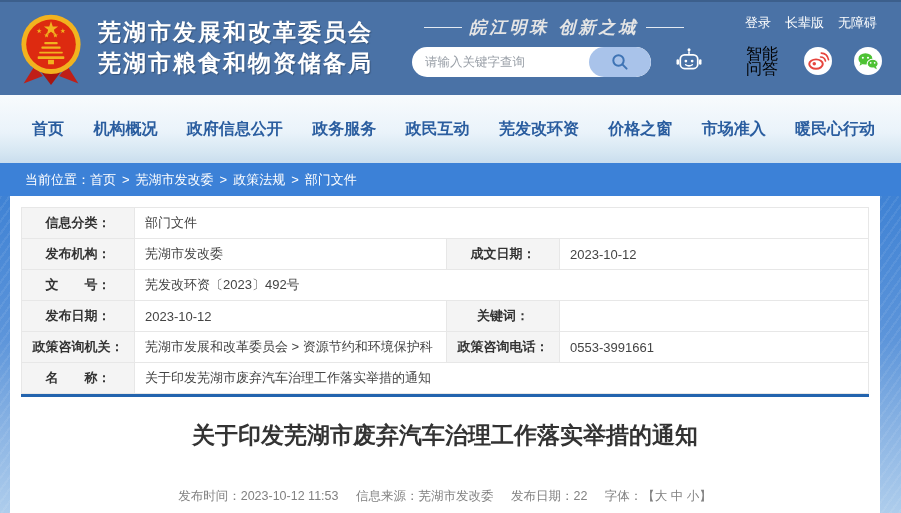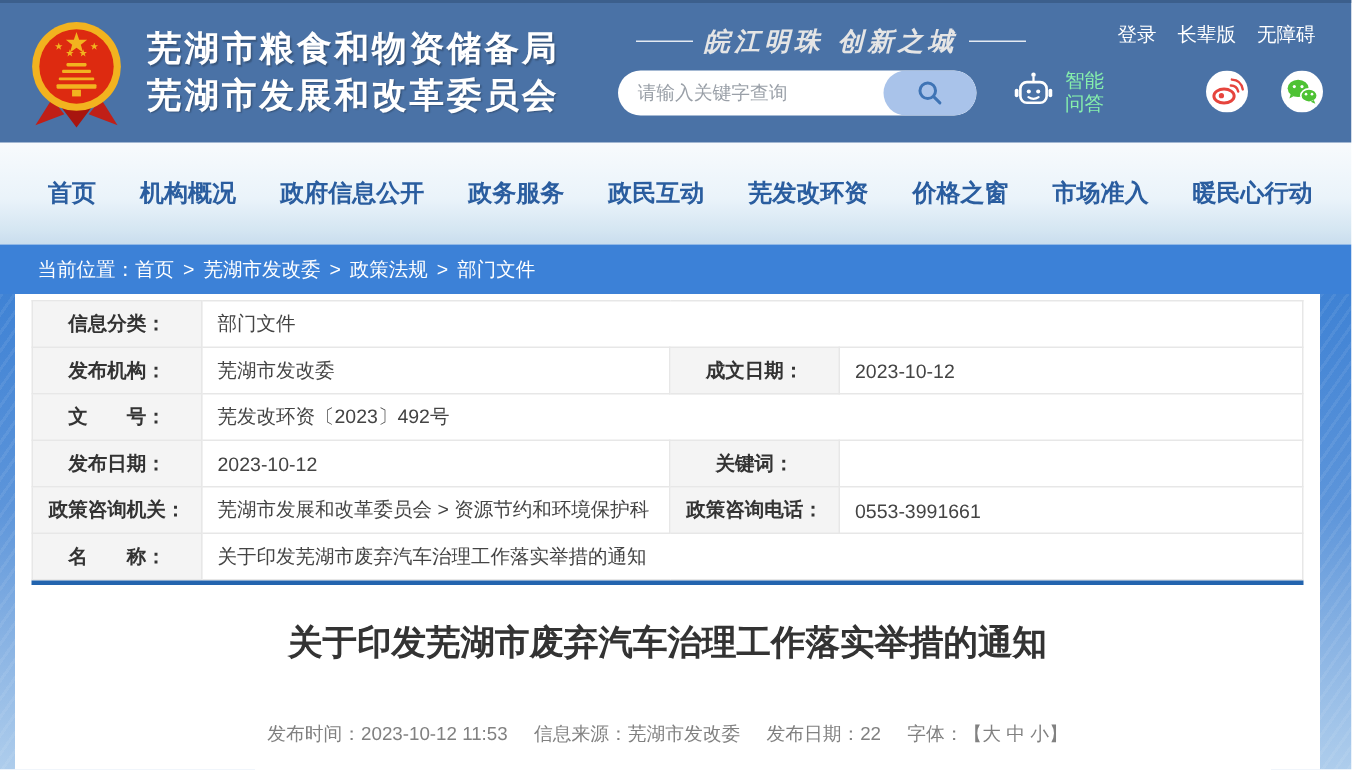--- a/index.html
+++ b/index.html
@@ -20,42 +20,42 @@
   .top-links { position:absolute; right:24px; top:12px; display:flex; gap:14px; }
   .top-links a { color:#fff; font-size:13px; text-decoration:none; cursor:pointer; }
 
   .search-pill { position:absolute; left:412px; top:45px; width:239px; height:30px; background:#fff; border-radius:15px; display:flex; overflow:hidden; }
   .search-input { flex:1; border:none; outline:none; padding:0 0 0 13px; font-size:12.5px; color:#333; background:transparent; }
   .search-input::placeholder { color:#9aa0a8; }
   .search-btn { width:62px; height:30px; border:none; background:#a9c3ea; border-radius:15px; cursor:pointer; display:flex; align-items:center; justify-content:center; }
 
   .smartqa { position:absolute; left:674px; top:44px; display:flex; align-items:center; gap:6px; cursor:pointer; }
   .smartqa svg { width:30px; height:30px; }
-  .smartqa-label { color:#86efac; font-size:13px; line-height:15px; }
+  .smartqa-label { color:#000000; font-size:16px; line-height:15px;margin-left:36px; }
 
   .social { position:absolute; top:45px; display:flex; }
   .social-weibo { left:804px; }
   .social-wechat { left:854px; }
   .social-circle { width:28px; height:28px; cursor:pointer; }
 
   
   .mainnav { width:901px; height:68px; background:linear-gradient(180deg,#f8fbfd 0%,#eaf3fa 55%,#d5e6f2 85%,#c9ddee 100%); display:flex; align-items:center; justify-content:space-between; padding:0 26px 0 32px; }
   .nav-item { color:#2a5d9f; font-size:16px; font-weight:bold; text-decoration:none; cursor:pointer; white-space:nowrap; }
 
   
   .breadcrumb-bar { width:901px; height:33px; background:#3c81d7; display:flex; align-items:center; padding-left:25px; color:#fff; font-size:13px; }
   .breadcrumb-bar a { color:#fff; text-decoration:none; cursor:pointer; }
   .crumb-sep { margin:0 6px; }
 
   
   .content-bg { position:relative; width:901px; height:317px;
       background:linear-gradient(180deg,#3f82d4 0%,#5d95da 45%,#8cb5e4 75%,#aecdec 100%); }
   .content-bg::before { content:""; position:absolute; inset:0;
       background:repeating-linear-gradient(125deg, rgba(255,255,255,.07) 0 2px, rgba(255,255,255,0) 2px 7px); }
-  .panel { position:absolute; left:10px; top:0; width:870px; height:317px; background:#fff; padding:4px 11px 0 11px; }
+  .panel { position:absolute; left:10px; top:0; width:870px; height:317px; background:#fff; padding:11px 11px 0 11px; }
 
   table.doc-table { width:848px; border-collapse:collapse; table-layout:fixed; }
   table.doc-table td { border:1px solid #e7e7e7; height:31px; font-size:13px; padding:0 10px; }
   td.lbl { background:#f4f4f4; text-align:center; color:#333; font-weight:bold; }
   td.val { color:#444; text-align:left; padding-left:13px; }
 
   .blue-rule { width:848px; height:3px; background:#2364ae; }
 
   .doc-title { margin-top:25px; text-align:center; font-size:23px; font-weight:bold; color:#333; line-height:26px; }
 
@@ -79,22 +79,22 @@
       <polygon transform="translate(44,35) scale(0.45)" points="0,-8 1.9,-2.5 7.6,-2.5 3.1,1 4.7,6.5 0,3.2 -4.7,6.5 -3.1,1 -7.6,-2.5 -1.9,-2.5" fill="#f2b31f"></polygon>
       <polygon transform="translate(56,35) scale(0.45)" points="0,-8 1.9,-2.5 7.6,-2.5 3.1,1 4.7,6.5 0,3.2 -4.7,6.5 -3.1,1 -7.6,-2.5 -1.9,-2.5" fill="#f2b31f"></polygon>
       <polygon transform="translate(66,29) scale(0.45)" points="0,-8 1.9,-2.5 7.6,-2.5 3.1,1 4.7,6.5 0,3.2 -4.7,6.5 -3.1,1 -7.6,-2.5 -1.9,-2.5" fill="#f2b31f"></polygon>
       <rect x="41" y="44" width="18" height="3" rx="1" fill="#f2b31f"></rect>
       <rect x="37" y="50" width="26" height="3" rx="1" fill="#f2b31f"></rect>
       <rect x="34" y="57" width="32" height="2.5" rx="1" fill="#f2b31f"></rect>
       <rect x="32" y="63" width="36" height="4" rx="1" fill="#f2b31f"></rect>
       <rect x="46" y="68" width="8" height="6" fill="#f2b31f"></rect>
     </svg>
     <div class="brand-names">
+      <div class="name">芜湖市发展和改革委员会</div>
       <div class="name">芜湖市粮食和物资储备局</div>
-      <div class="name">芜湖市发展和改革委员会</div>
     </div>
   </div>
 
   <div class="slogan">
     <span class="line"></span>
     <span class="slogan-text">皖江明珠 创新之城</span>
     <span class="line"></span>
   </div>
 
   <div class="top-links">

